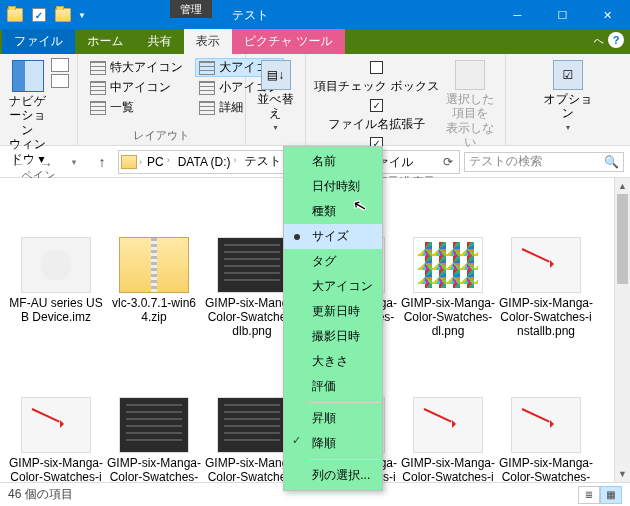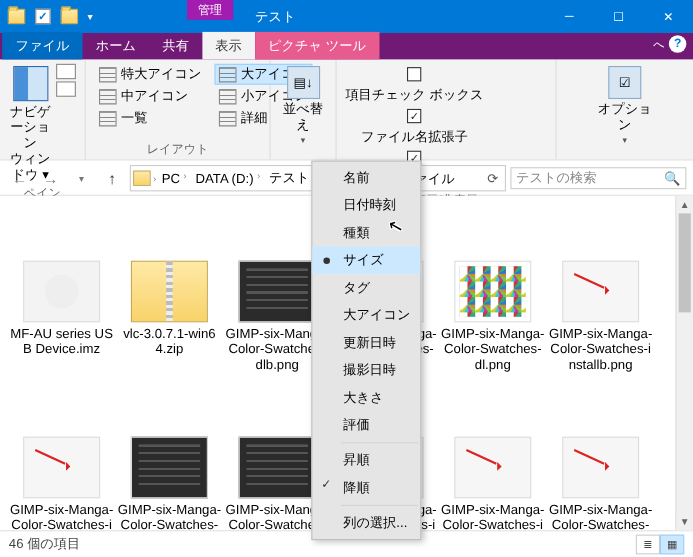--- a/index.html
+++ b/index.html
@@ -6,27 +6,27 @@
 body { width: 630px; height: 506px; background: #fff; overflow: hidden; }
 
 
 .titlebar { height: 30px; background: #0078d7; display: flex; align-items: center; color: #fff; }
 .titlebar .qat { display: flex; align-items: center; gap: 2px; padding: 0 4px; }
 .titlebar .qat-btn { width: 22px; height: 22px; display: flex; align-items: center; justify-content: center; }
 .titlebar .folder-icon { width: 16px; height: 14px; background: linear-gradient(#ffe9a6, #f8d36b); border: 1px solid #c9a94d; border-radius: 1px; position: relative; }
 .titlebar .folder-icon::before { content: ""; position: absolute; top: -3px; left: 0; width: 6px; height: 3px; background: #f8d36b; border: 1px solid #c9a94d; border-bottom: none; }
 .titlebar .checkbox { width: 14px; height: 14px; background: #fff; border: 1px solid #888; display: flex; align-items: center; justify-content: center; color: #0078d7; font-size: 10px; font-weight: bold; }
 .titlebar .dropdown-arrow { font-size: 8px; margin-left: 2px; }
-.titlebar .context-tab { margin-left: 80px; background: #a21caf; padding: 2px 10px 0; height: 18px; font-size: 11px; align-self: flex-start; }
+.titlebar .context-tab { margin-left: 80px; background: #404040; padding: 2px 10px 0; height: 18px; font-size: 11px; align-self: flex-start; }
 .titlebar .title-text { margin-left: 20px; font-size: 12px; }
 .titlebar .spacer { flex: 1; }
 .titlebar .win-btn { width: 45px; height: 30px; display: flex; align-items: center; justify-content: center; font-size: 11px; }
 
 
-.ribbon-tabs { height: 24px; background: #701a75; display: flex; align-items: flex-end; padding-left: 2px; color: #fff; position: relative; }
+.ribbon-tabs { height: 24px; background: #4d7c0f; display: flex; align-items: flex-end; padding-left: 2px; color: #fff; position: relative; }
 .ribbon-tabs .tab { padding: 4px 12px; font-size: 12px; cursor: pointer; }
 .ribbon-tabs .tab.file { background: #006cc1; }
 .ribbon-tabs .tab.active { background: #f3f3f3; color: #333; }
 .ribbon-tabs .tab.context { background: #e85b8e; color: #fff; }
 .ribbon-tabs .collapse-btn { position: absolute; right: 26px; top: 4px; font-size: 10px; }
 .ribbon-tabs .help-btn { position: absolute; right: 6px; top: 2px; width: 16px; height: 16px; border-radius: 50%; background: #fff; color: #0078d7; display: flex; align-items: center; justify-content: center; font-size: 11px; font-weight: bold; }
 
 
 .ribbon { height: 92px; background: #f3f3f3; border-bottom: 1px solid #ddd; display: flex; }
 .ribbon-group { border-right: 1px solid #ddd; padding: 4px 8px 2px; display: flex; flex-direction: column; justify-content: space-between; }
@@ -86,21 +86,21 @@
 .scrollbar .sb-btn { height: 16px; display:flex; align-items:center; justify-content:center; font-size:9px; color:#666; background:#f0f0f0; }
 .scrollbar .sb-thumb { position:absolute; top:16px; left:2px; right:2px; height:90px; background:#c2c2c2; }
 
 
 .statusbar { height: 24px; border-top: 1px solid #ddd; display: flex; align-items: center; padding: 0 8px; font-size: 11px; color: #444; background: #fff; }
 .statusbar .view-toggles { margin-left: auto; display: flex; gap: 0; }
 .statusbar .vt { width: 22px; height: 18px; border: 1px solid #ccc; display:flex; align-items:center; justify-content:center; font-size:10px; }
 .statusbar .vt.active { background: #cce8ff; border-color:#99d1ff; }
 
 
-.sort-menu { position: absolute; left: 283px; top: 146px; width: 100px; background: #e5e5e5; border: 1px solid #bfbfbf; box-shadow: 2px 2px 6px rgba(0,0,0,0.25); padding: 2px 0; z-index: 100; }
+.sort-menu { position: absolute; left: 283px; top: 146px; width: 100px; background: #86efac; border: 1px solid #bfbfbf; box-shadow: 2px 2px 6px rgba(0,0,0,0.25); padding: 2px 0; z-index: 100; }
 .sort-menu .mi { padding: 4px 8px 4px 28px; font-size: 12px; position: relative; white-space: nowrap; }
 .sort-menu .mi.hover { background: #cce8ff; }
 .sort-menu .mi .bullet { position: absolute; left: 10px; top: 50%; transform: translateY(-50%); width: 6px; height: 6px; background: #333; border-radius: 50%; }
 .sort-menu .mi .check { position: absolute; left: 8px; top: 3px; font-size: 11px; color: #333; }
 .sort-menu .sep { height: 1px; background: #d4d4d4; margin: 3px 2px 3px 26px; }
 
 .cursor { position: absolute; left: 353px; top: 196px; z-index: 200; font-size: 16px; color: #000; transform: rotate(-15deg); }
 .cursor::before { content: "↖"; text-shadow: 1px 1px 0 #fff, -1px -1px 0 #fff, 1px -1px 0 #fff, -1px 1px 0 #fff; }
 </style>
 </head>
@@ -204,20 +204,25 @@
             <span>項目チェック ボックス</span>
           </div>
         <div class="check-row">
             <span class="cb">✓</span>
             <span>ファイル名拡張子</span>
           </div>
         <div class="check-row">
             <span class="cb">✓</span>
             <span>隠しファイル</span>
           </div>
+      </div>
+      <div class="big-btn dim" style="width:72px">
+        <div class="bicon"></div>
+        <span style="white-space:pre-line">選択した項目を
+表示しない</span>
       </div>
     </div>
     <div class="ribbon-group-label">表示/非表示</div>
   </div>
 
   <div class="ribbon-group" style="border-right:none;flex:1">
     <div class="ribbon-group-content" style="justify-content:center">
       <div class="big-btn">
         <div class="bicon">☑</div>
         <span>オプション</span>

